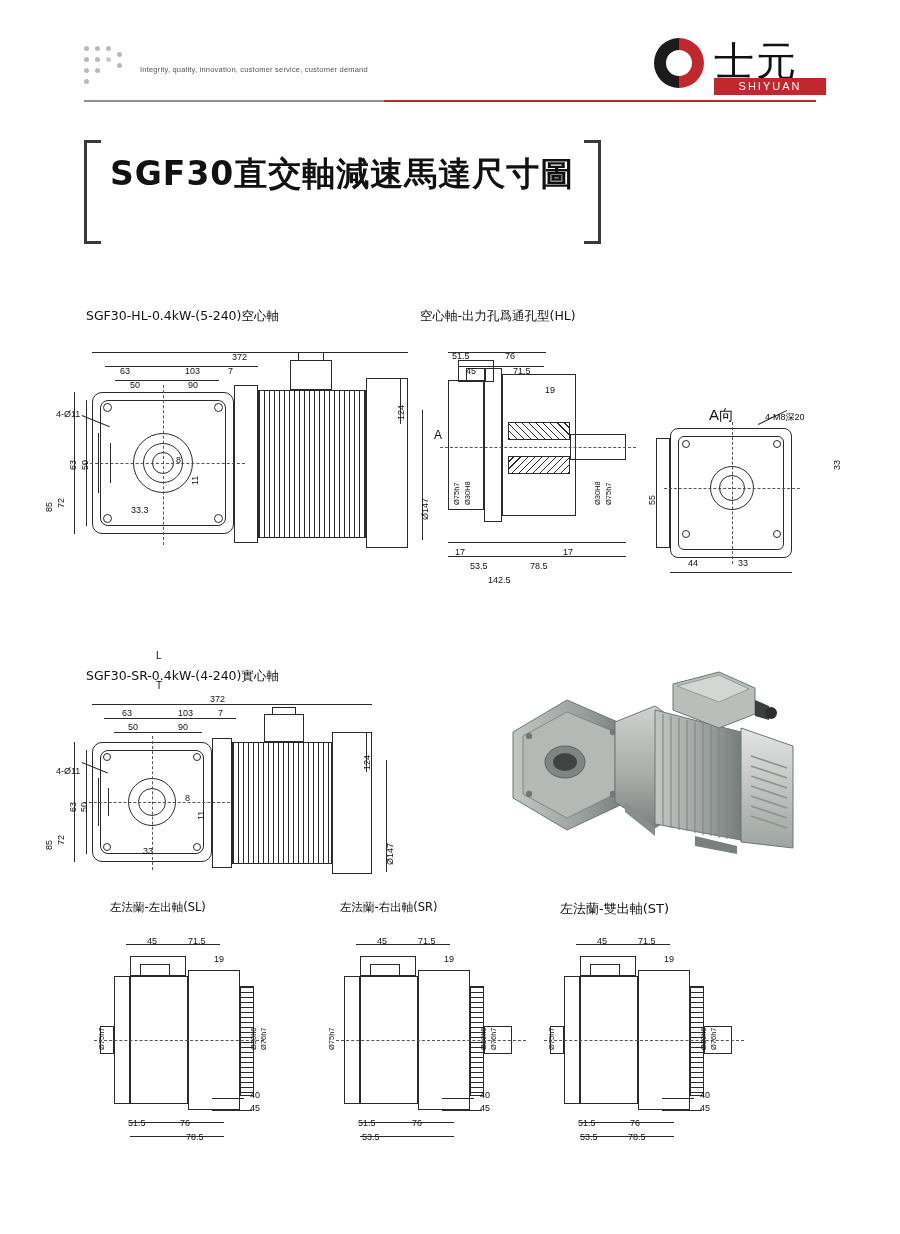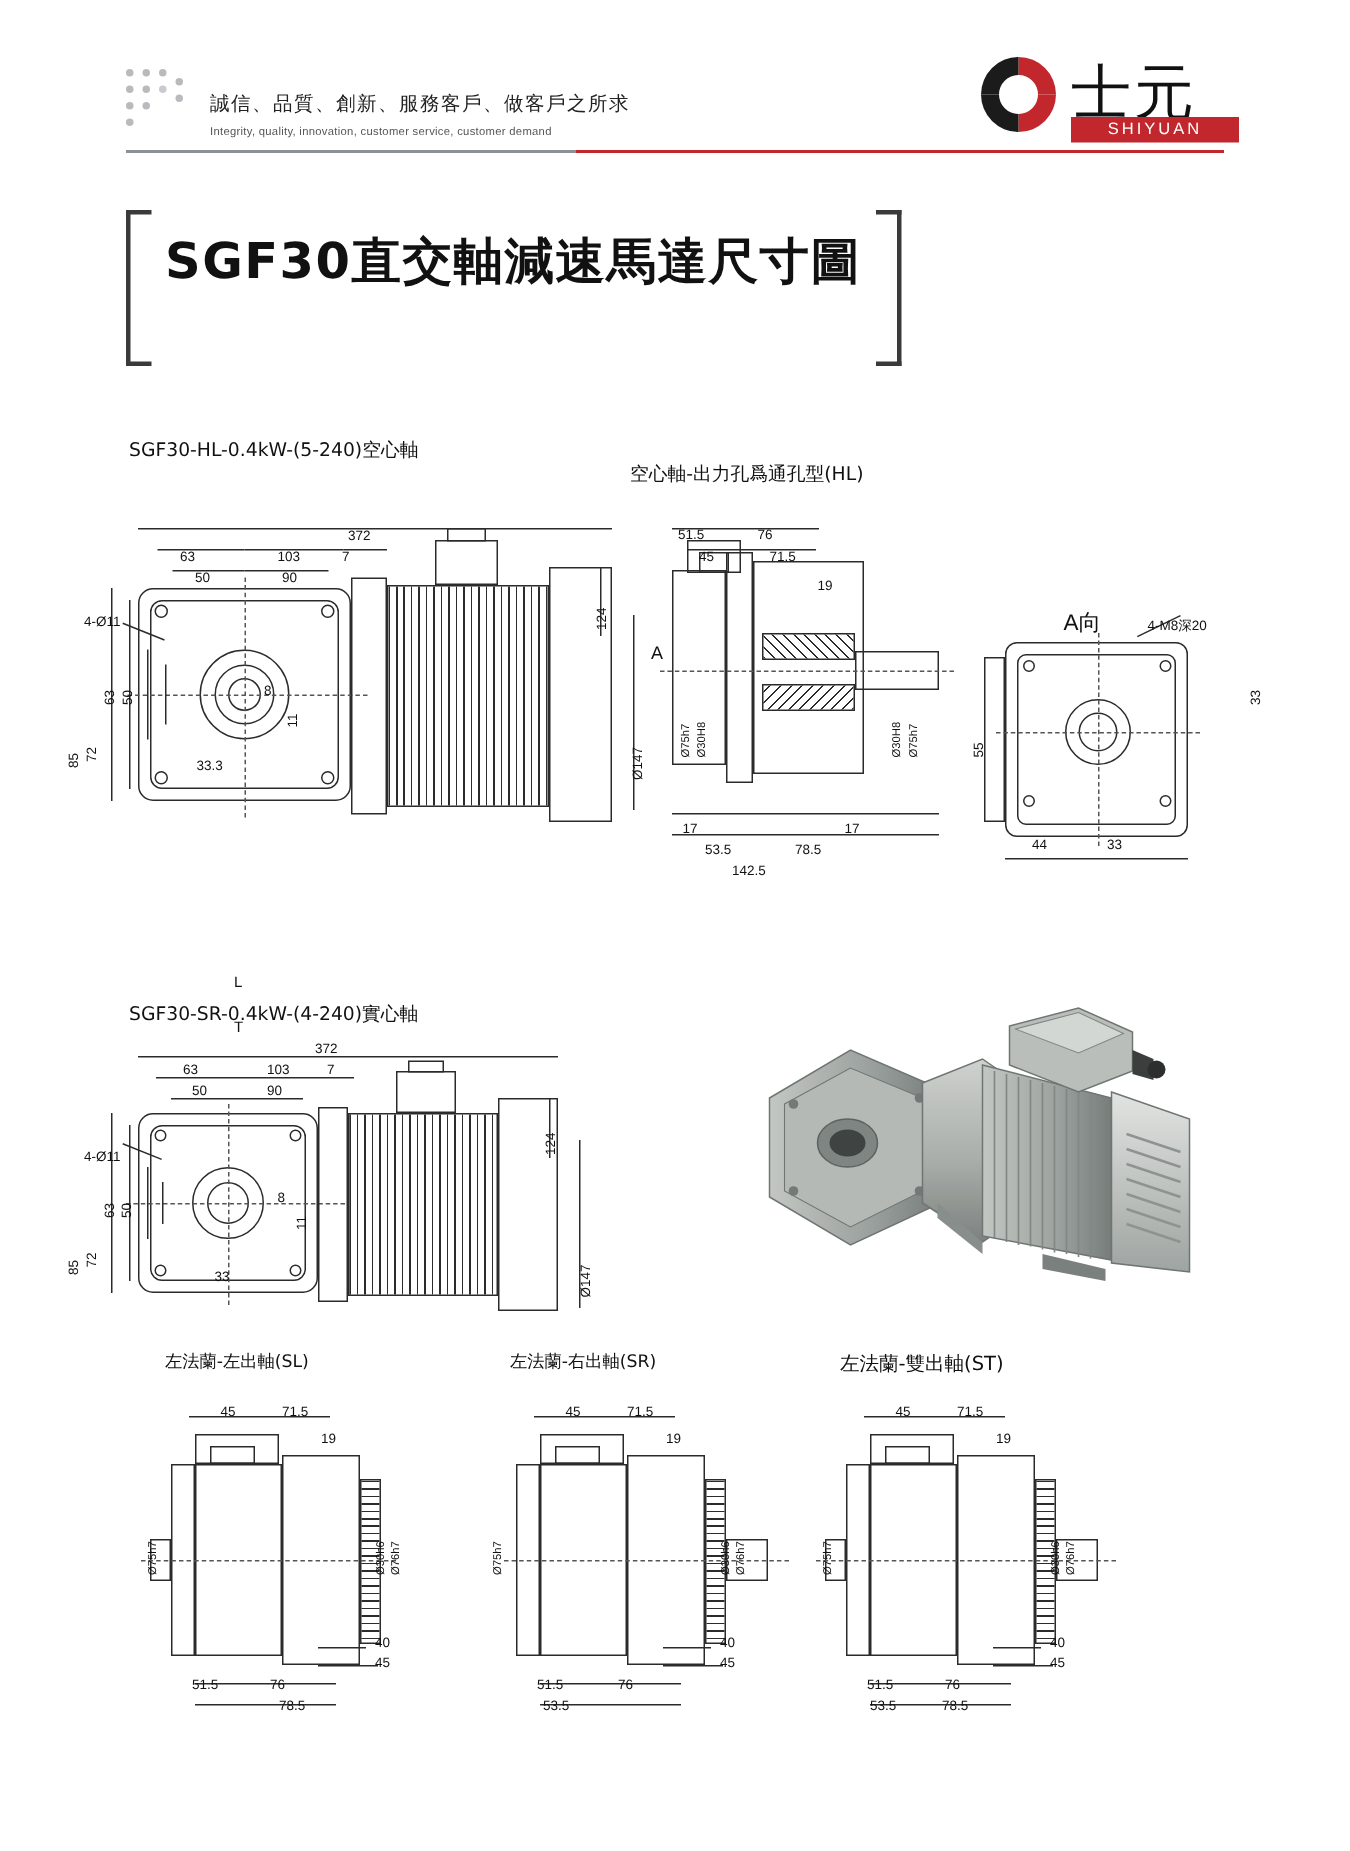--- a/index.html
+++ b/index.html
@@ -75,21 +75,20 @@
       <i style="left:0px;top:11px;"></i>
         <i style="left:11px;top:11px;"></i>
         <i style="left:22px;top:11px;background:#c9cace;"></i>
       <i style="left:0px;top:22px;"></i>
         <i style="left:11px;top:22px;"></i>
       <i style="left:0px;top:33px;"></i>
       <i style="left:33px;top:6px;"></i>
         <i style="left:33px;top:17px;"></i>
     </div>
     <div class="hdr-slogan">
-      <div class="cn">誠信、品質、創新、服務客戶、做客戶之所求</div>
       <div class="en">Integrity, quality, innovation, customer service, customer demand</div>
     </div>
     <div class="hdr-rule2"></div>
     <div class="hdr-rule" style="left:384px;width:432px;"></div>
 
     <div class="logo">
       <div class="mark">
         <svg width="54" height="54" viewBox="0 0 54 54">
           <path d="M27 2 A25 25 0 0 1 52 27 L40 27 A13 13 0 0 0 27 14 Z" fill="#c1272d"></path>
           <path d="M52 27 A25 25 0 0 1 27 52 L27 40 A13 13 0 0 0 40 27 Z" fill="#c1272d"></path>
@@ -102,21 +101,21 @@
       <div class="pin">SHIYUAN</div>
     </div>
   </div>
 
   <div class="title-wrap">
     <div class="bracketL"></div>
     <div class="bracketR"></div>
     <div class="title-cn">SGF30直交軸減速馬達尺寸圖</div>
   </div>
 
-  <div class="sect-label" style="left:86px;top:292px;">SGF30-HL-0.4kW-(5-240)空心軸</div>
+  <div class="sect-label" style="left:86px;top:308px;">SGF30-HL-0.4kW-(5-240)空心軸</div>
 
   <div style="position:absolute;left:60px;top:330px;width:380px;height:250px;">
 
     <div class="box" style="left:32px;top:62px;width:142px;height:142px;border-radius:10px;"></div>
     <div class="box" style="left:40px;top:70px;width:126px;height:126px;border-radius:8px;"></div>
     <div class="circ" style="left:73px;top:103px;width:60px;height:60px;"></div>
     <div class="circ" style="left:83px;top:113px;width:40px;height:40px;"></div>
     <div class="circ" style="left:92px;top:122px;width:22px;height:22px;"></div>
     <div class="circ" style="left:43px;top:73px;width:9px;height:9px;"></div>
     <div class="circ" style="left:154px;top:73px;width:9px;height:9px;"></div>

